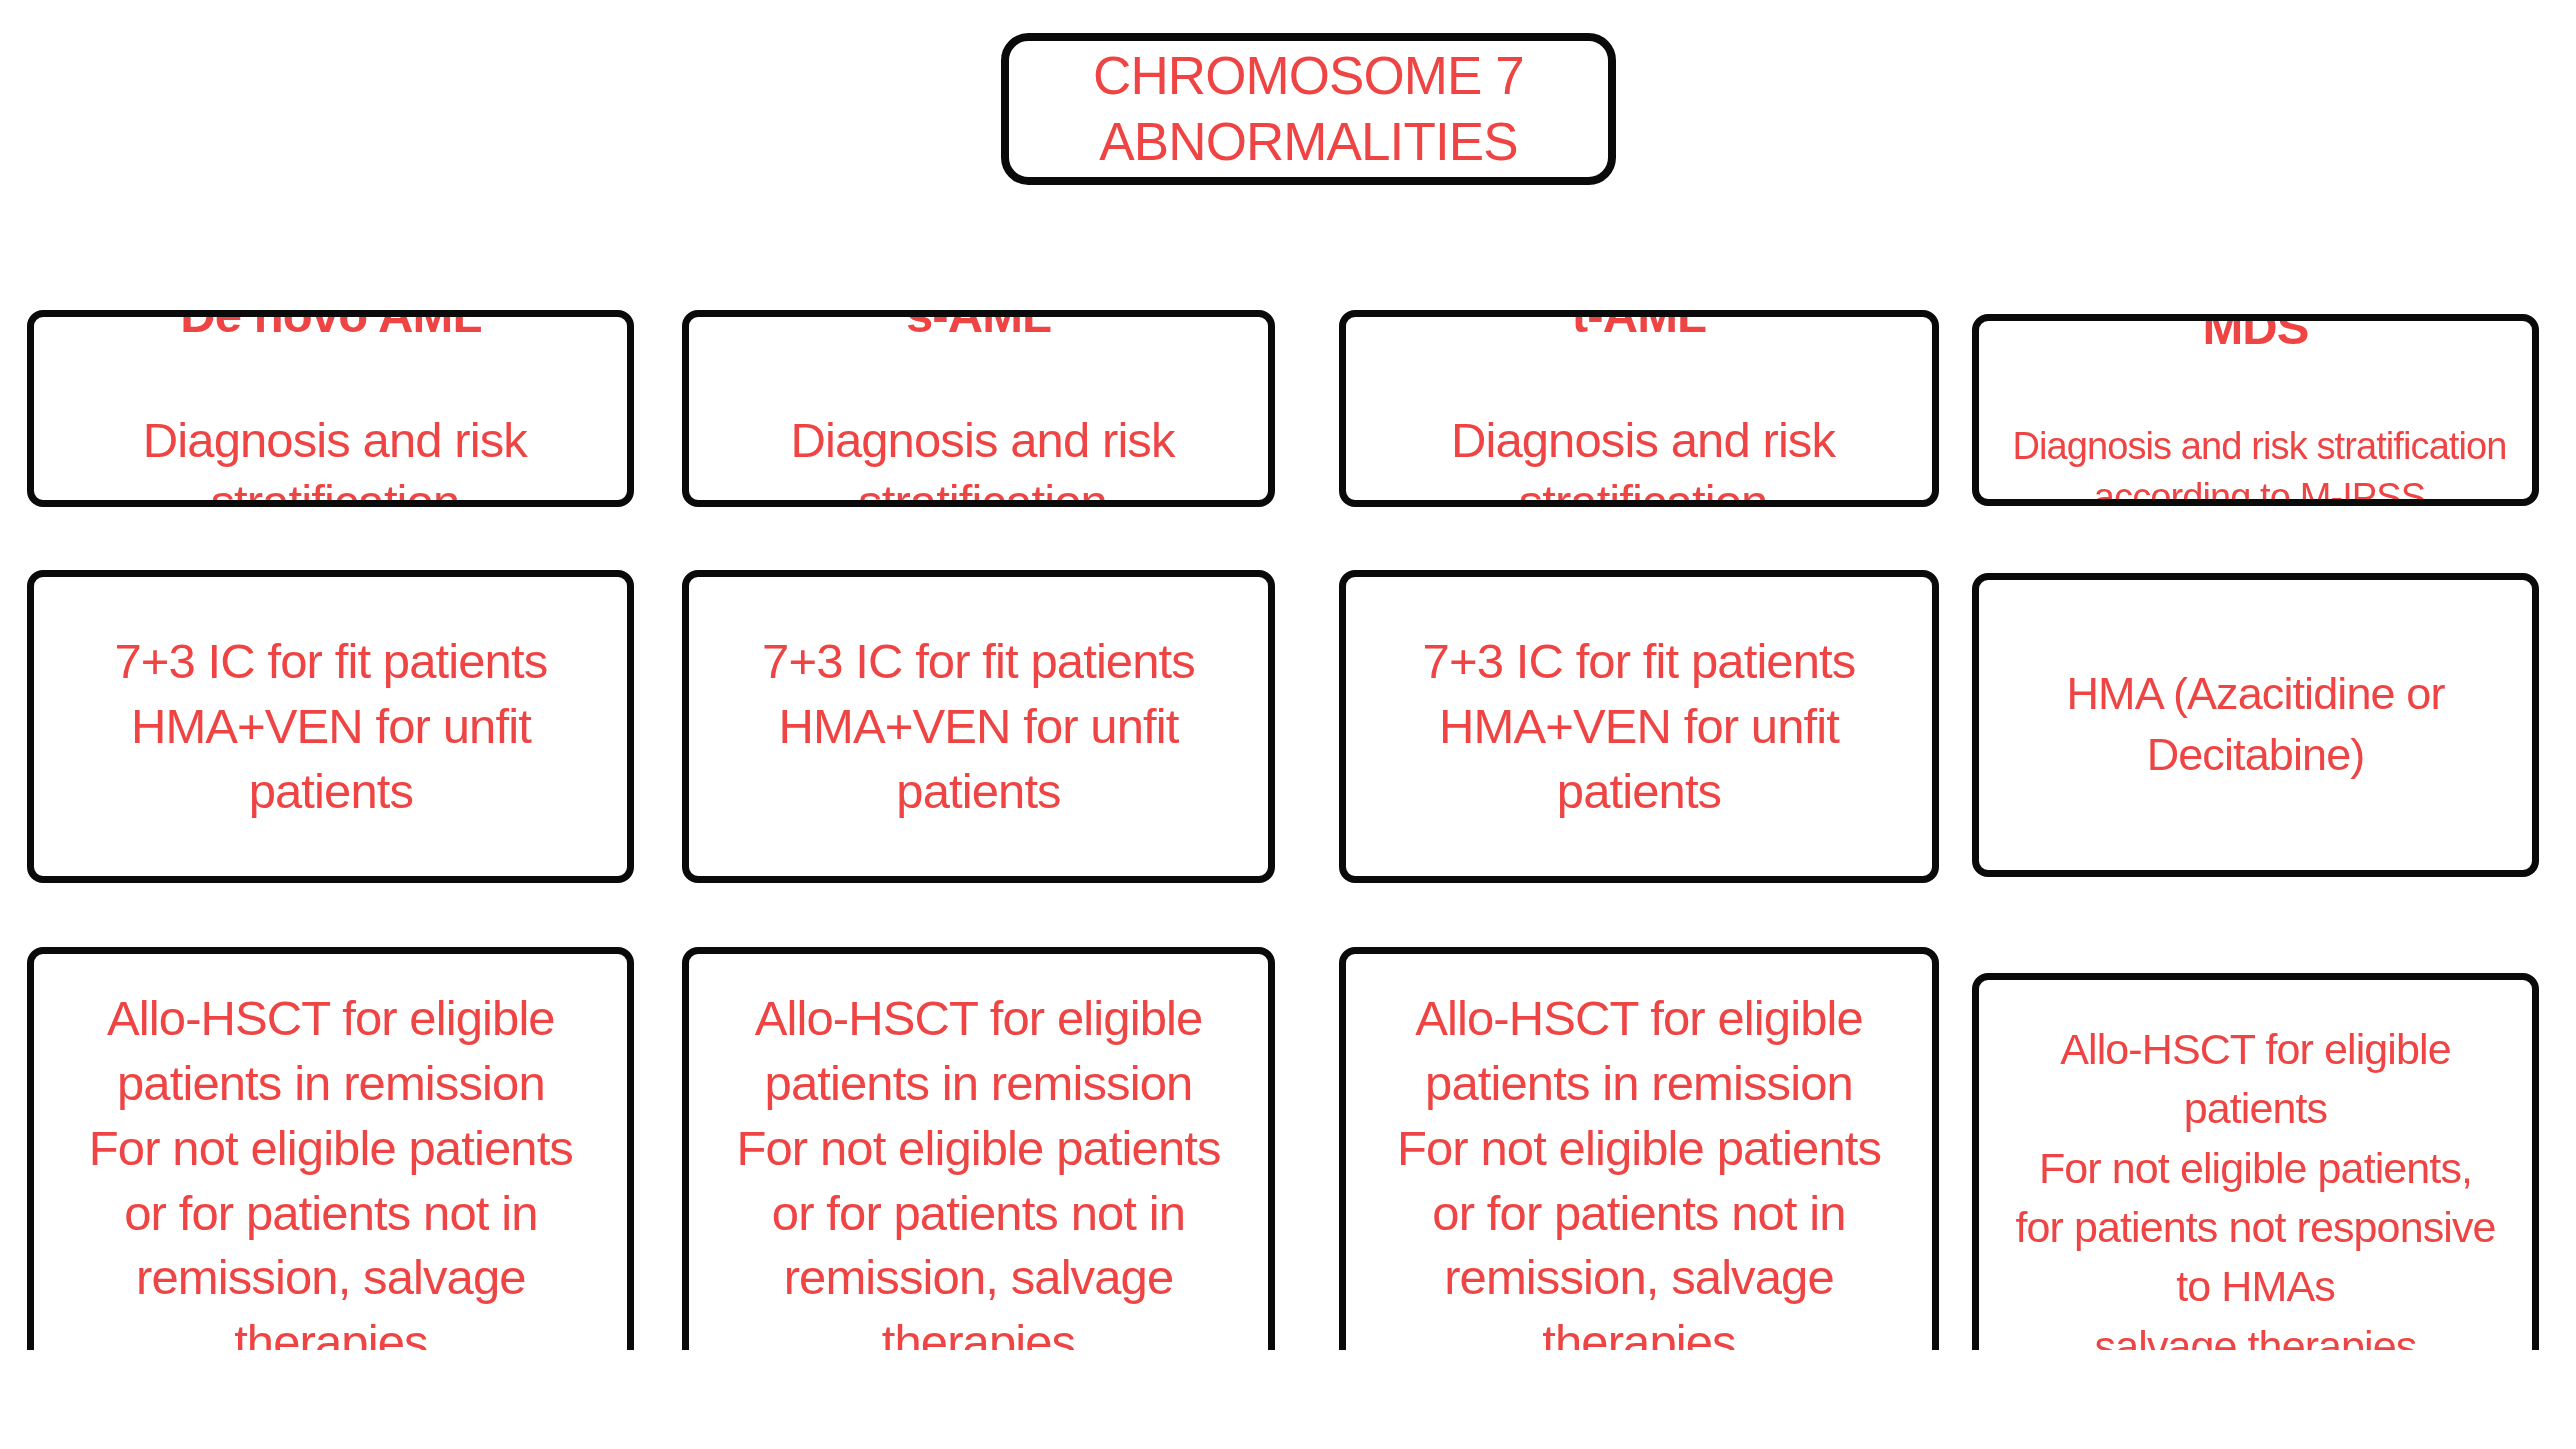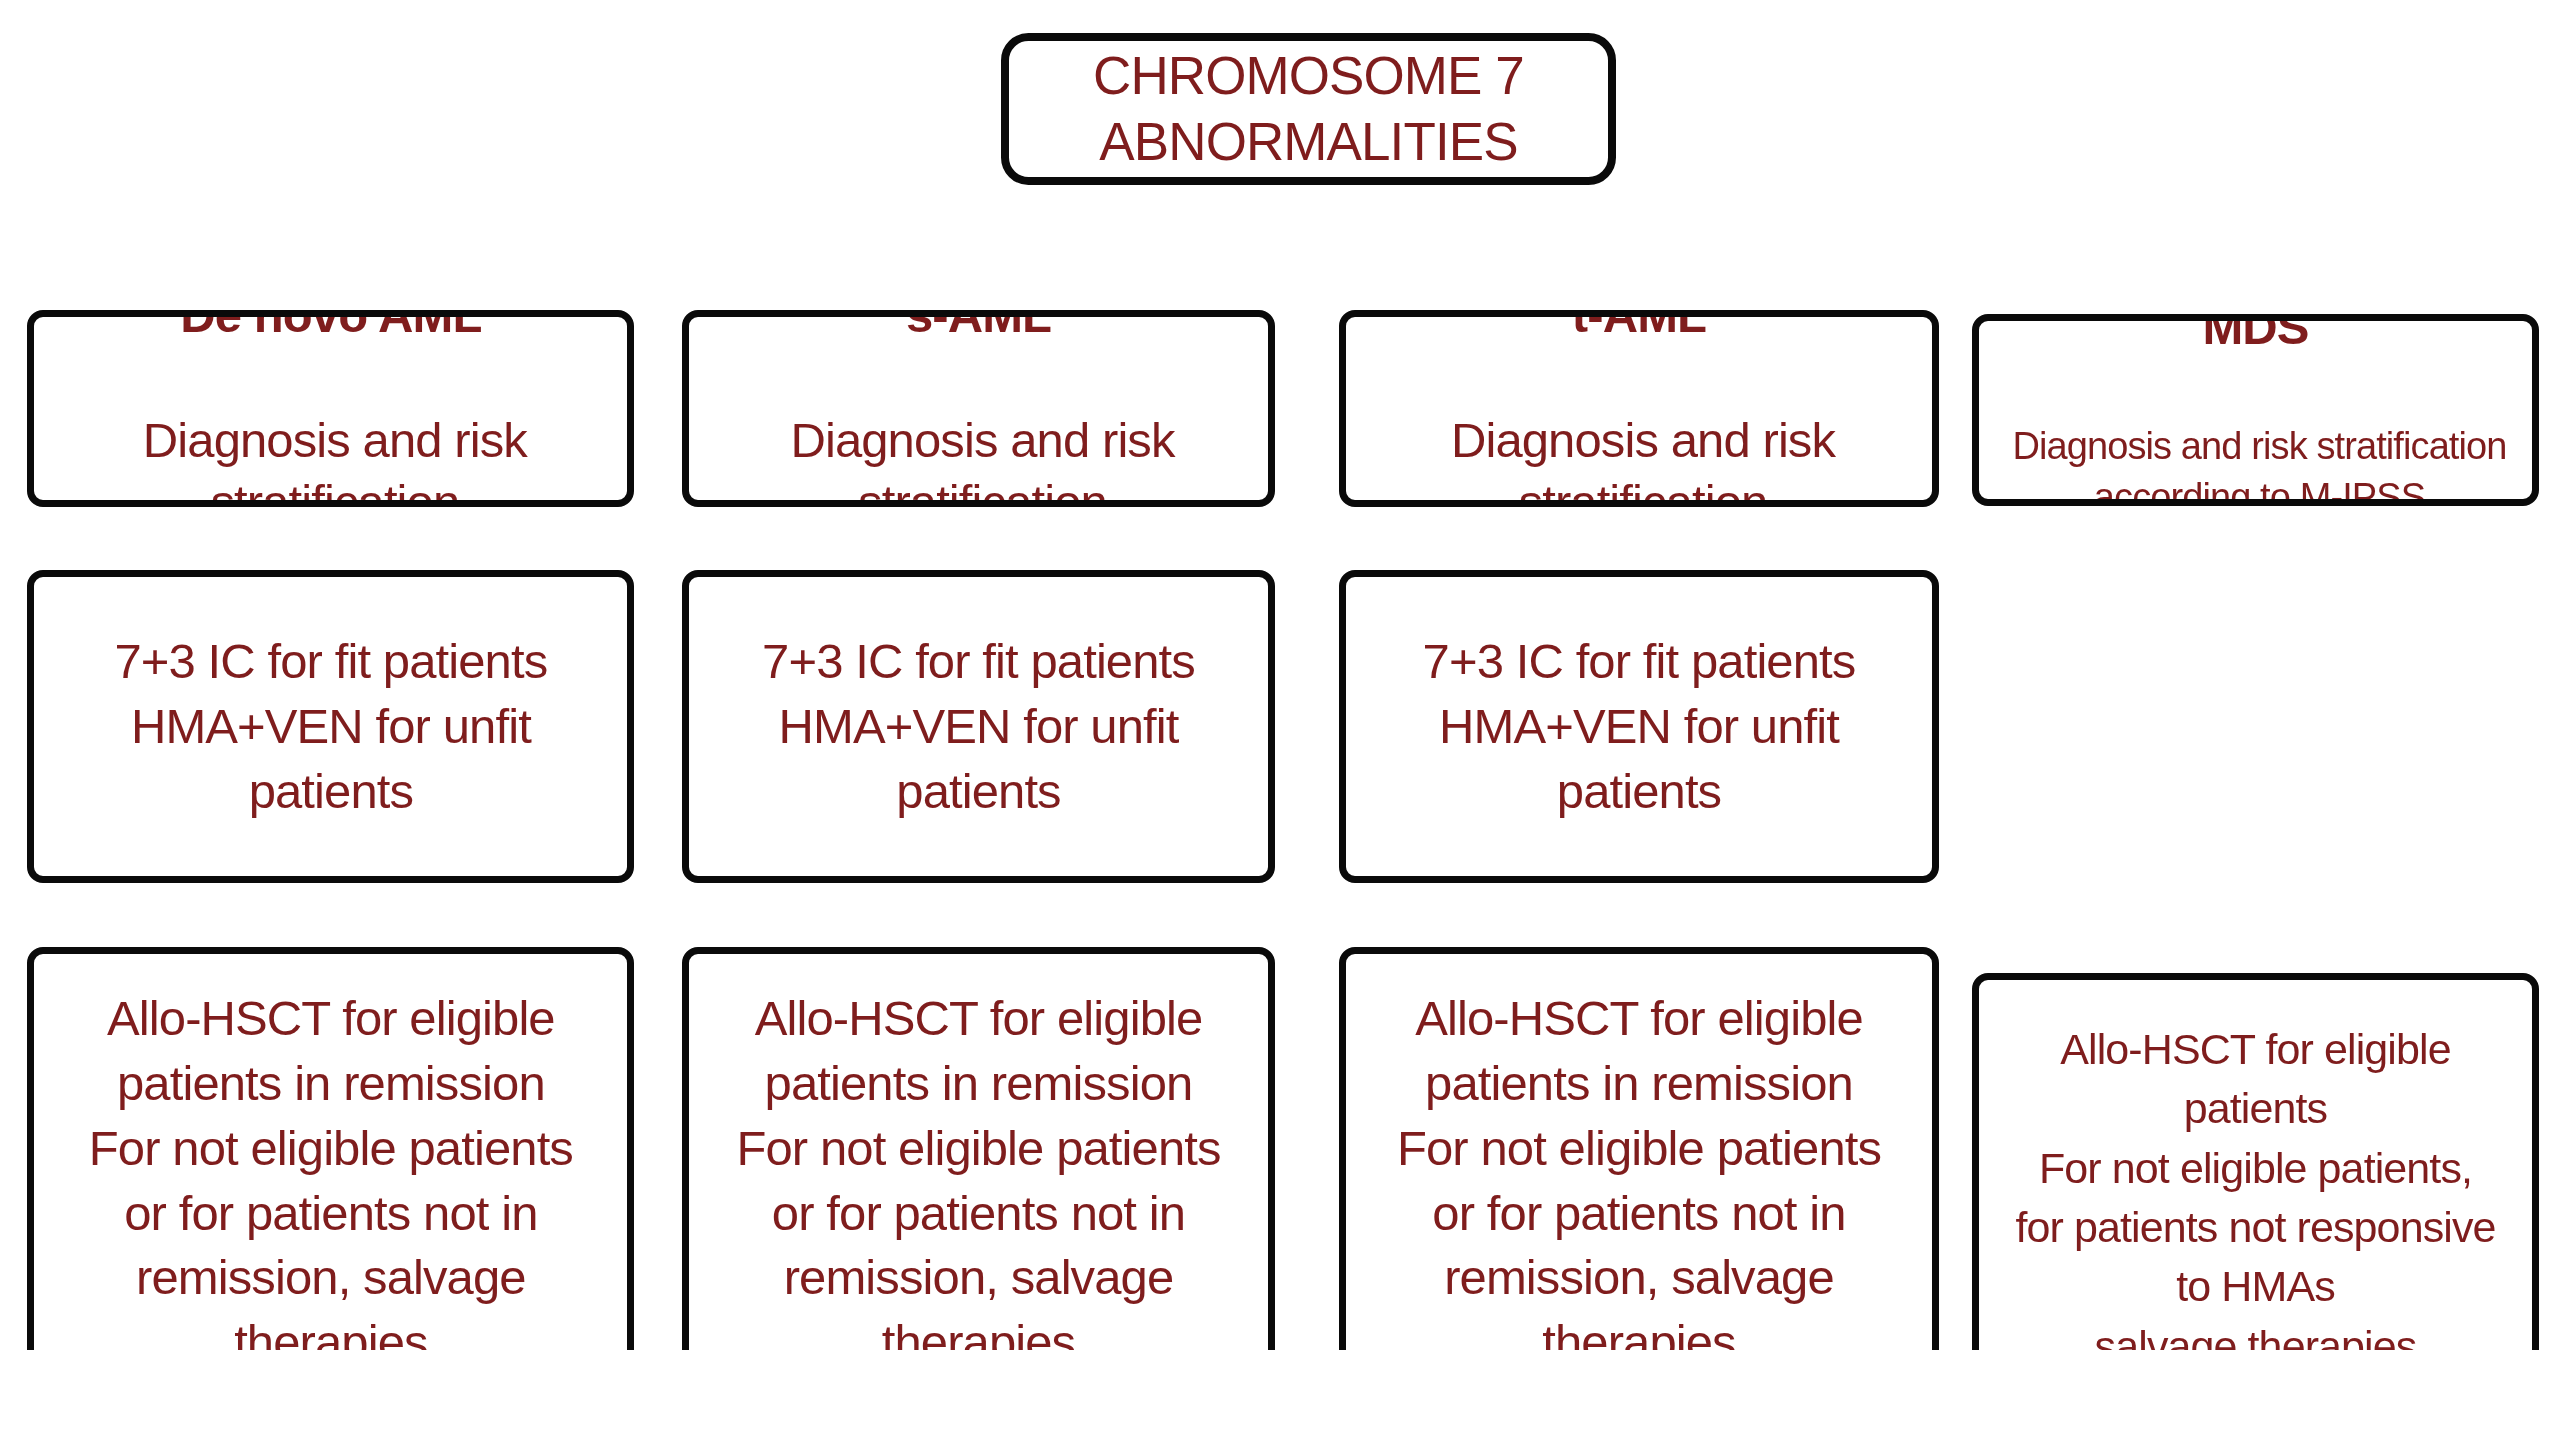--- a/index.html
+++ b/index.html
@@ -6,21 +6,21 @@
     margin: 0;
     padding: 0;
     background: #ffffff;
   }
   .canvas {
     position: relative;
     width: 2576px;
     height: 1350px;
     background: #ffffff;
     font-family: "Liberation Sans", "DejaVu Sans", sans-serif;
-    color: #7f1d1d;
+    color: #ef4444;
     letter-spacing: -0.9px;
   }
   .box {
     position: absolute;
     box-sizing: border-box;
     background: #ffffff;
     border: 7.7px solid #0a0a0a;
     border-radius: 16px;
     display: flex;
     align-items: center;
@@ -108,20 +108,24 @@
   <div class="box r2 c2 body-text">
     <div class="txt body-frontline">7+3 IC for fit patients
 HMA+VEN for unfit
 patients</div>
   </div>
   <div class="box r2 c3 body-text">
     <div class="txt body-frontline">7+3 IC for fit patients
 HMA+VEN for unfit
 patients</div>
   </div>
+  <div class="box r2 c4 body-text">
+    <div class="txt body-frontline">HMA (Azacitidine or
+Decitabine)</div>
+  </div>
 
   <div class="box r3 c1 body-text">
     <div class="txt body-salvage">Allo-HSCT for eligible
 patients in remission
 For not eligible patients
 or for patients not in
 remission, salvage
 therapies</div>
   </div>
   <div class="box r3 c2 body-text">

